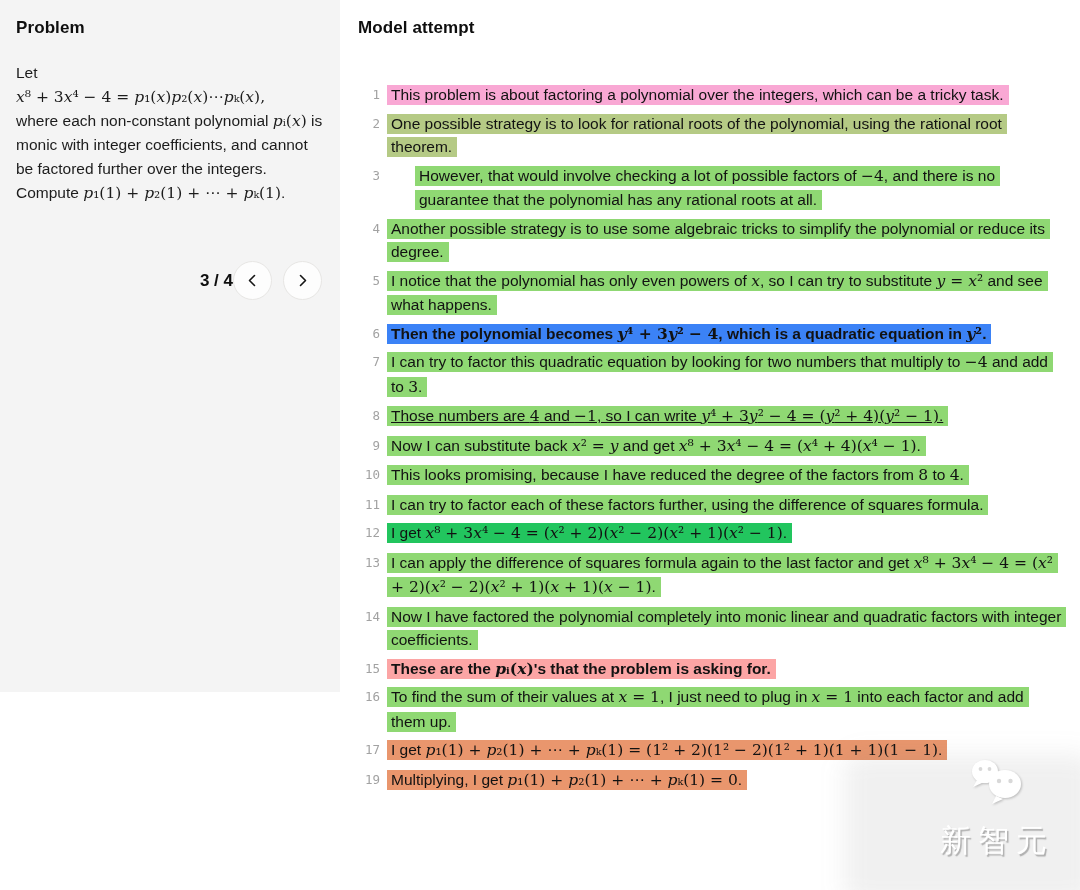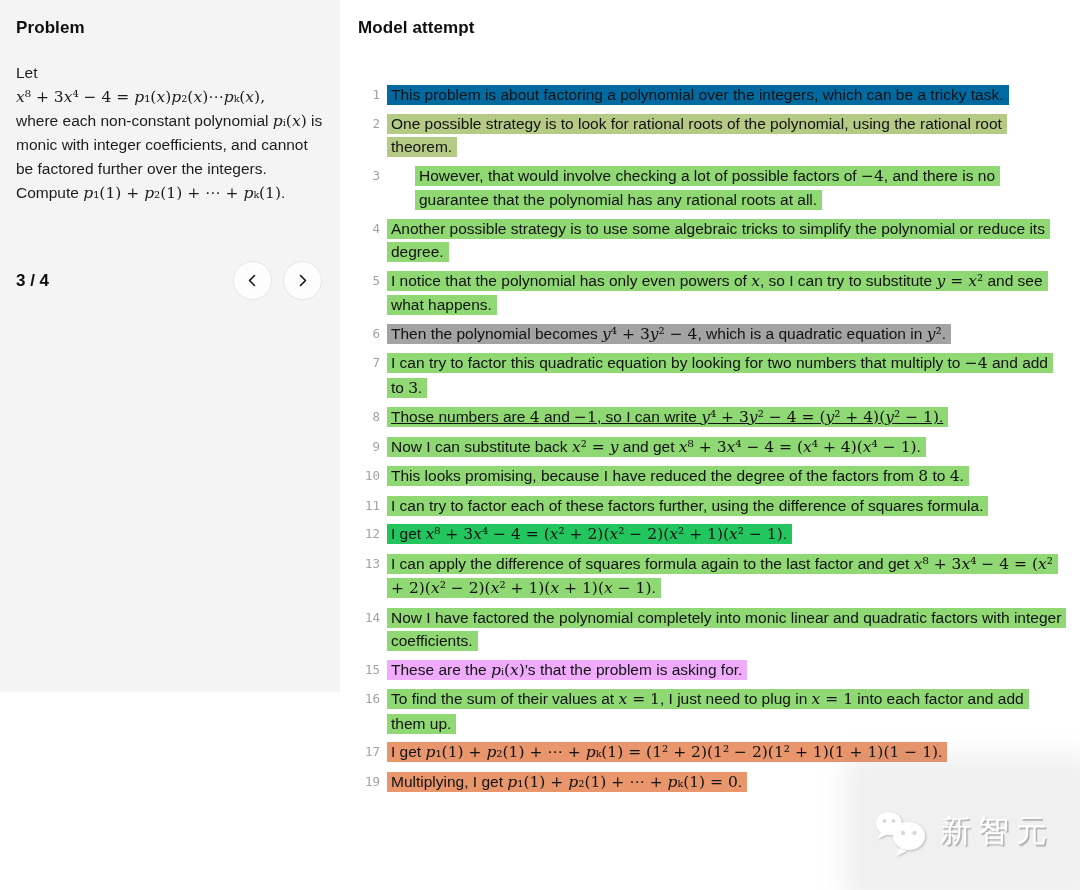--- a/index.html
+++ b/index.html
@@ -22,21 +22,21 @@
     font-size: 17px; font-weight: 700; color: #0e0e0e; letter-spacing: 0.1px;
   }
   .problem-text {
     margin-top: 23px;
     width: 309px;
     font-size: 15.5px; line-height: 24px; color: #1c1c1c;
     white-space: pre-line;
   }
   .pager {
     position: absolute; top: 261px; left: 16px; right: 18px;
-    display: flex; align-items: center; justify-content: space-between;
+    display: flex; align-items: center; justify-content: flex-end;
   }
   .page-indicator { font-size: 17px; font-weight: 700; color: #0e0e0e; }
   .nav-buttons { display: flex; gap: 11px; }
   .nav-btn {
     width: 39px; height: 39px; border-radius: 50%;
     border: 1px solid #e7e6e4; background: #fdfdfd;
     display: flex; align-items: center; justify-content: center;
     cursor: pointer;
   }
   .nav-btn svg { display: block; }
@@ -82,21 +82,21 @@
   .watermark-backdrop {
     position: absolute; right: -14px; bottom: -14px;
     width: 250px; height: 150px;
     background: rgba(110,110,110,0.10);
     border-radius: 18px;
     filter: blur(12px);
     pointer-events: none;
   }
   .watermark {
     position: absolute; right: 26px; bottom: 28px;
-    display: flex; gap: 10px;
+    display: flex; align-items: center; gap: 10px; flex-direction: column;
   }
   .watermark .bubbles { filter: drop-shadow(1px 1.5px 1px rgba(90,90,90,0.35)); }
   .watermark-text {
     font-size: 31px; color: #ffffff; letter-spacing: 7px; font-weight: 400;
     text-shadow: 1.5px 1.5px 1px rgba(120,120,120,0.55);
     white-space: nowrap;
   }
 </style>
 </head>
 <body>
@@ -127,41 +127,41 @@
         </button>
       </div>
     </div>
   </aside>
 
   <main class="right-panel">
     <h2 class="panel-title">Model attempt</h2>
     <div class="steps-list" id="steps-list">
         <div class="step">
           <span class="step-num">1</span>
-          <span class="step-text"><span class="hl" style="background-color: #0369a1; margin-top: 36px;">This problem is about factoring a polynomial over the integers, which can be a tricky task.</span></span>
+          <span class="step-text"><span class="hl" style="background-color: #f9a8d4; margin-top: 36px;">This problem is about factoring a polynomial over the integers, which can be a tricky task.</span></span>
         </div>
         <div class="step">
           <span class="step-num">2</span>
           <span class="step-text"><span class="hl" style="background-color: rgb(181, 202, 133);">One possible strategy is to look for rational roots of the polynomial, using the rational root theorem.</span></span>
         </div>
         <div class="step">
           <span class="step-num">3</span>
           <span class="step-text"><span class="hl" style="background-color: rgb(143, 216, 115); margin-left: 28px;">However, that would involve checking a lot of possible factors of <span class="math">−4</span>, and there is no guarantee that the polynomial has any rational roots at all.</span></span>
         </div>
         <div class="step">
           <span class="step-num">4</span>
           <span class="step-text"><span class="hl" style="background-color: rgb(143, 216, 115);">Another possible strategy is to use some algebraic tricks to simplify the polynomial or reduce its degree.</span></span>
         </div>
         <div class="step">
           <span class="step-num">5</span>
           <span class="step-text"><span class="hl" style="background-color: rgb(143, 216, 115);">I notice that the polynomial has only even powers of <span class="math"><em>x</em></span>, so I can try to substitute <span class="math"><em>y</em> = <em>x</em>²</span> and see what happens.</span></span>
         </div>
         <div class="step">
           <span class="step-num">6</span>
-          <span class="step-text"><span class="hl" style="background-color: #a3a3a3;">Then the polynomial becomes <span class="math"><em>y</em>⁴ + 3<em>y</em>² − 4</span>, which is a quadratic equation in <span class="math"><em>y</em>²</span>.</span></span>
+          <span class="step-text"><span class="hl" style="background-color: #3b82f6; font-weight: bold;">Then the polynomial becomes <span class="math"><em>y</em>⁴ + 3<em>y</em>² − 4</span>, which is a quadratic equation in <span class="math"><em>y</em>²</span>.</span></span>
         </div>
         <div class="step">
           <span class="step-num">7</span>
           <span class="step-text"><span class="hl" style="background-color: rgb(143, 216, 115);">I can try to factor this quadratic equation by looking for two numbers that multiply to <span class="math">−4</span> and add to <span class="math">3</span>.</span></span>
         </div>
         <div class="step">
           <span class="step-num">8</span>
           <span class="step-text"><span class="hl" style="background-color: rgb(143, 216, 115); text-decoration: underline;">Those numbers are <span class="math">4</span> and <span class="math">−1</span>, so I can write <span class="math"><em>y</em>⁴ + 3<em>y</em>² − 4 = (<em>y</em>² + 4)(<em>y</em>² − 1)</span>.</span></span>
         </div>
         <div class="step">
@@ -183,21 +183,21 @@
         <div class="step">
           <span class="step-num">13</span>
           <span class="step-text"><span class="hl" style="background-color: rgb(143, 216, 115); text-align: right;">I can apply the difference of squares formula again to the last factor and get <span class="math"><em>x</em>⁸ + 3<em>x</em>⁴ − 4 = (<em>x</em>² + 2)(<em>x</em>² − 2)(<em>x</em>² + 1)(<em>x</em> + 1)(<em>x</em> − 1)</span>.</span></span>
         </div>
         <div class="step">
           <span class="step-num">14</span>
           <span class="step-text"><span class="hl" style="background-color: rgb(143, 216, 115);">Now I have factored the polynomial completely into monic linear and quadratic factors with integer coefficients.</span></span>
         </div>
         <div class="step">
           <span class="step-num">15</span>
-          <span class="step-text"><span class="hl" style="background-color: #f0abfc;">These are the <span class="math"><em>p</em>ᵢ(<em>x</em>)</span>'s that the problem is asking for.</span></span>
+          <span class="step-text"><span class="hl" style="background-color: #fca5a5; font-weight: bold;">These are the <span class="math"><em>p</em>ᵢ(<em>x</em>)</span>'s that the problem is asking for.</span></span>
         </div>
         <div class="step">
           <span class="step-num">16</span>
           <span class="step-text"><span class="hl" style="background-color: rgb(143, 216, 115);">To find the sum of their values at <span class="math"><em>x</em> = 1</span>, I just need to plug in <span class="math"><em>x</em> = 1</span> into each factor and add them up.</span></span>
         </div>
         <div class="step">
           <span class="step-num">17</span>
           <span class="step-text"><span class="hl" style="background-color: rgb(233, 150, 109);">I get <span class="math"><em>p</em>₁(1) + <em>p</em>₂(1) + ⋯ + <em>p</em>ₖ(1) = (1² + 2)(1² − 2)(1² + 1)(1 + 1)(1 − 1)</span>.</span></span>
         </div>
         <div class="step">

